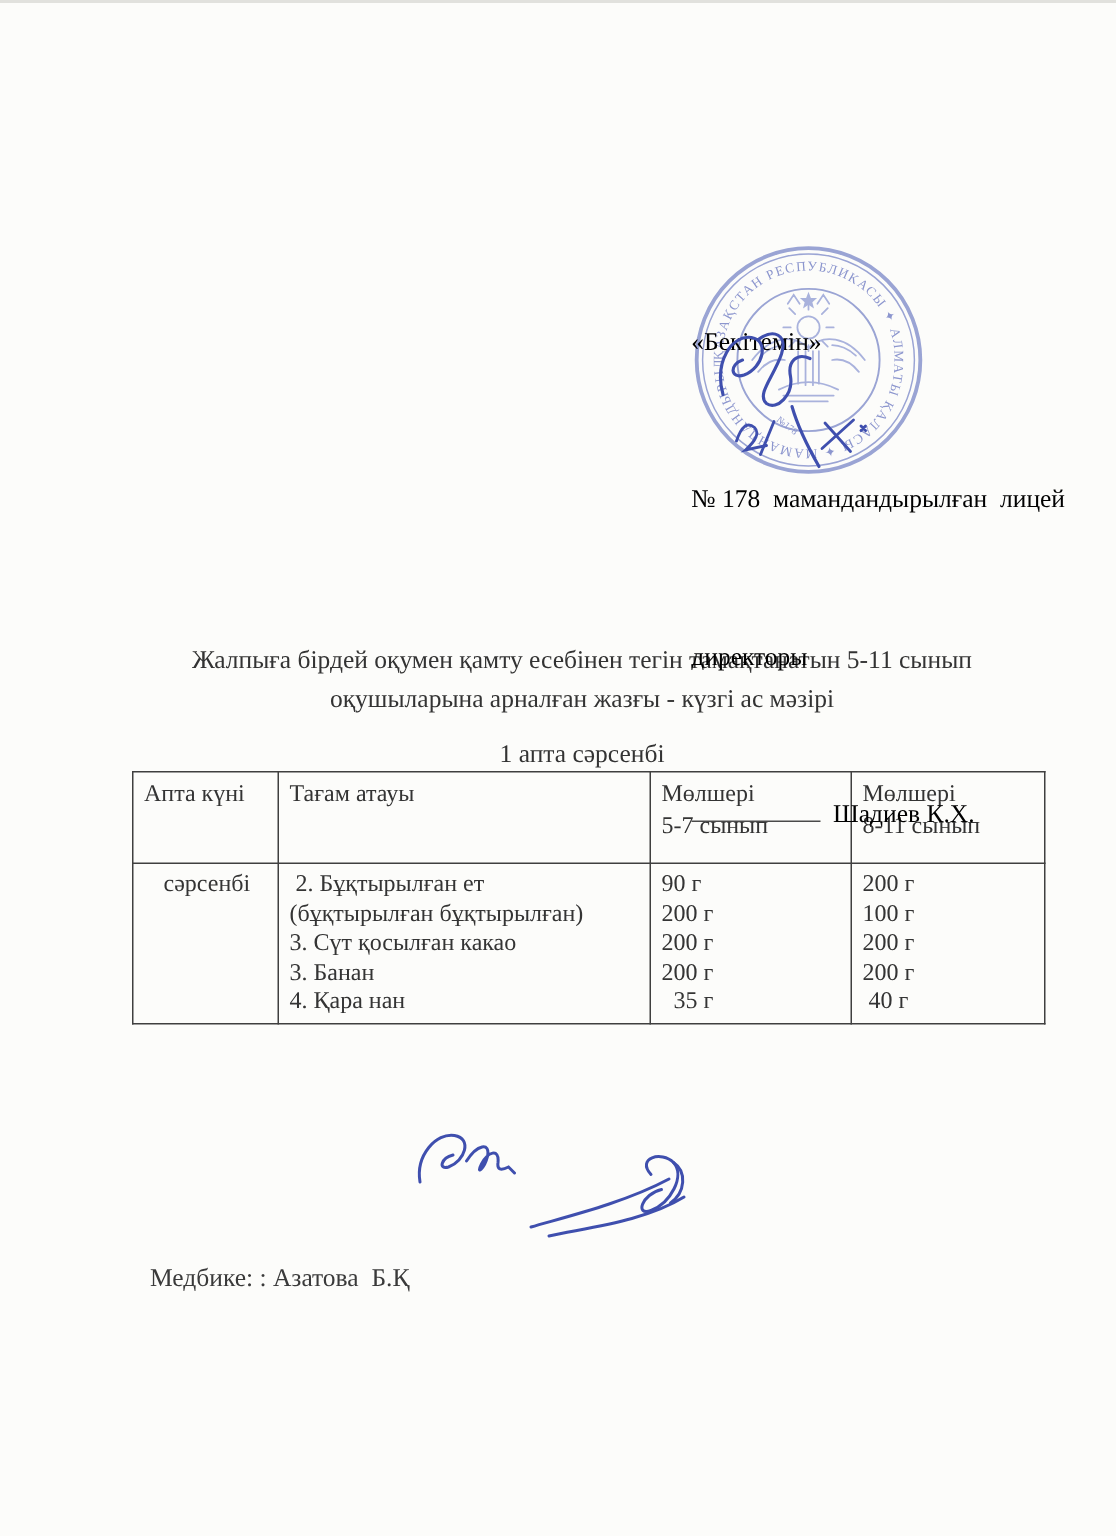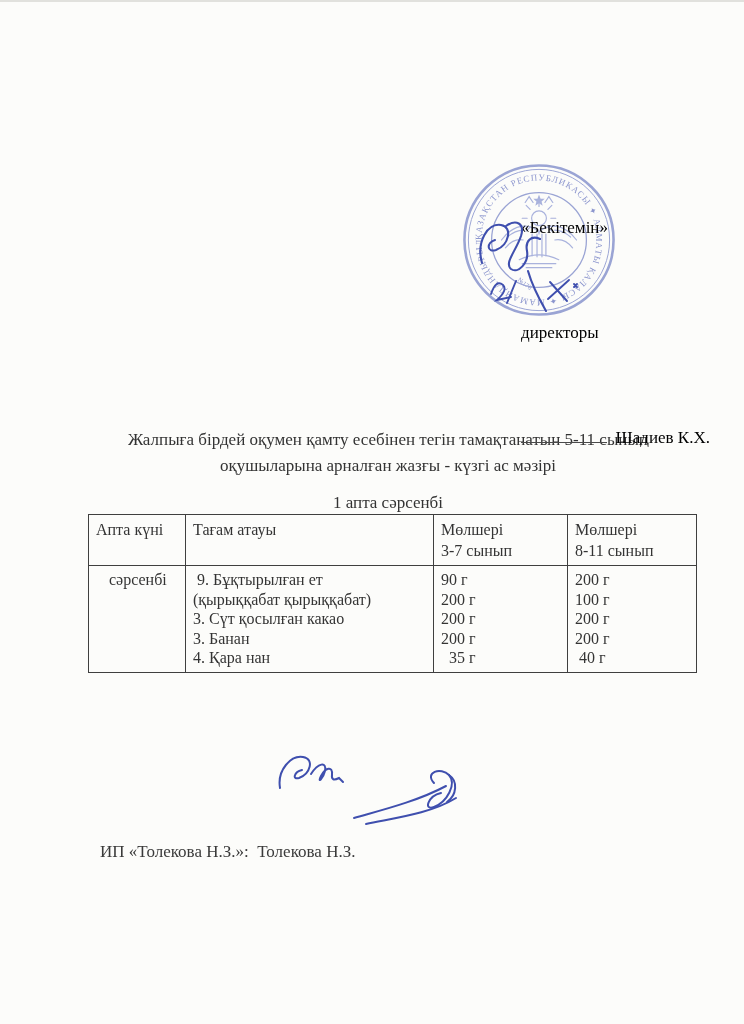--- a/index.html
+++ b/index.html
@@ -26,21 +26,21 @@
   .title-wrap{position:absolute;left:16px;top:427px;width:744px;text-align:center;
               font-size:17px;line-height:26px;color:#333;z-index:2;}
   .subtitle{margin-top:11px;}
 
   
   .menu-table{
     position:absolute;left:88px;top:514px;z-index:2;border-collapse:collapse;
     table-layout:fixed;font-size:16px;color:#343434;
   }
   .menu-table td{border:1.6px solid #3f3f3f;vertical-align:top;padding:4px 7px;}
-  .menu-table .hdr{height:51px;line-height:21px;box-sizing:border-box;}
+  .menu-table .hdr{height:61px;line-height:21px;box-sizing:border-box;}
   .menu-table .bodyrow td{height:100px;line-height:19.6px;box-sizing:border-box;}
   .cl{white-space:pre;}
   .day-cell{padding-left:20px !important;}
 
   
   .sign-block{
     position:absolute;left:100px;top:763px;font-size:17px;line-height:35.5px;
     color:#3a3a3a;white-space:pre;z-index:2;
   }
 </style>
@@ -70,20 +70,21 @@
       <path d="M73,74 v22 M78,74 v23 M83,74 v23 M87,74 v22"></path>
       <path d="M60,100 Q80,90 100,100"></path>
       <path d="M63,104 h34 M67,108 h26"></path>
       <path d="M80,34 l1.6,4.2 4.2,0 -3.2,2.8 1.1,4.2 -3.7,-2.5 -3.7,2.5 1.1,-4.2 -3.2,-2.8 4.2,0 z" fill="#96a1d6" stroke="none"></path>
     </g>
     <text x="58" y="121" font-size="6.5" fill="#7d88c8" transform="rotate(38 58 121)">№178</text>
   </svg>
 
   <div class="approval">
     <div>«Бекітемін»</div>
+    <div>№ 178  мамандандырылған  лицей</div>
     <div>директоры</div>
     <div><span class="uline" style="width:86px"></span>  <span>Шадиев К.Х.</span></div>
   </div>
 
   <svg class="ink" style="left:468px;top:213px;width:110px;height:105px" viewBox="0 0 110 105">
     <g fill="none" stroke="#3f4fae" stroke-width="2.1" stroke-linecap="round">
       <path d="M14,50 C8,28 20,10 33,12 C45,14 41,32 28,37 C19,40 18,30 27,27"></path>
       <path d="M38,13 C48,6 57,10 53,23 C48,38 36,50 43,56 C50,61 61,50 59,38 C57,28 63,22 72,26"></path>
       <path d="M60,58 C64,72 70,84 78,98"></path>
     </g>
@@ -110,32 +111,32 @@
         <col style="width:248px">
         <col style="width:134px">
         <col style="width:129px">
       </colgroup>
     <tbody>
       <tr>
         <td class="hdr">Апта күні</td>
         <td class="hdr">Тағам атауы</td>
         <td class="hdr">
           <div>Мөлшері</div>
-          <div>3-7 сынып</div>
+          <div>5-7 сынып</div>
         </td>
         <td class="hdr">
           <div>Мөлшері</div>
           <div>8-11 сынып</div>
         </td>
       </tr>
       <tr class="bodyrow">
         <td class="day-cell">сәрсенбі</td>
         <td>
-          <div class="cl"> 9. Бұқтырылған ет</div>
-          <div class="cl">(қырыққабат қырыққабат)</div>
+          <div class="cl"> 2. Бұқтырылған ет</div>
+          <div class="cl">(бұқтырылған бұқтырылған)</div>
           <div class="cl">3. Сүт қосылған какао</div>
           <div class="cl">3. Банан</div>
           <div class="cl">4. Қара нан</div>
         </td>
         <td>
           <div class="cl">90 г</div>
           <div class="cl">200 г</div>
           <div class="cl">200 г</div>
           <div class="cl">200 г</div>
           <div class="cl">  35 г</div>
@@ -145,21 +146,21 @@
           <div class="cl">100 г</div>
           <div class="cl">200 г</div>
           <div class="cl">200 г</div>
           <div class="cl"> 40 г</div>
         </td>
       </tr>
     </tbody>
   </table>
 
   <div class="sign-block">
-    <div>ИП «Толекова Н.З.»:  Толекова Н.З.</div>
+    <div>Медбике: : Азатова  Б.Қ</div>
   </div>
 
   <svg class="ink" style="left:272px;top:748px;width:100px;height:50px" viewBox="0 0 100 50">
     <g fill="none" stroke="#3f4fae" stroke-width="2" stroke-linecap="round">
       <path d="M8,40 C5,22 19,7 31,9 C43,11 38,26 27,30 C20,32 22,24 30,22"></path>
       <path d="M39,26 C46,15 55,13 53,23 C51,31 45,36 49,28 C53,20 61,17 60,27 Q59,34 67,30 L71,34"></path>
     </g>
   </svg>
 
   <svg class="ink" style="left:348px;top:766px;width:120px;height:68px" viewBox="0 0 120 68">

